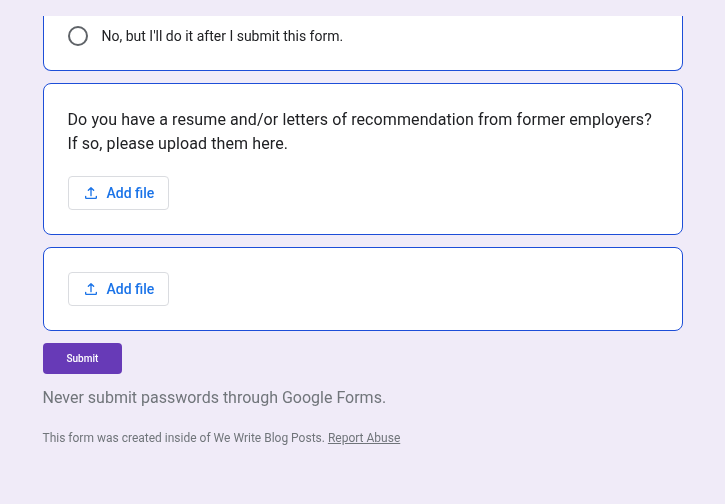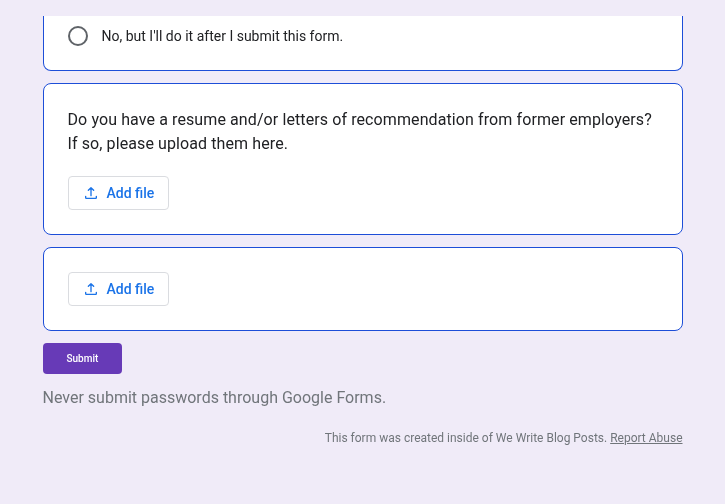--- a/index.html
+++ b/index.html
@@ -82,21 +82,21 @@
     font-family: inherit;
   }
   .footer-warning {
     font-size: 16px;
     color: #70757a;
     margin-top: 14px;
   }
   .footer-disclaimer {
     font-size: 12px;
     color: #70757a;
-    text-align: right;
+    text-align: left;
     margin-top: 24px;
   }
   .footer-disclaimer a {
     color: #70757a;
     text-decoration: underline;
   }
 </style>
 </head>
 <body>
 

